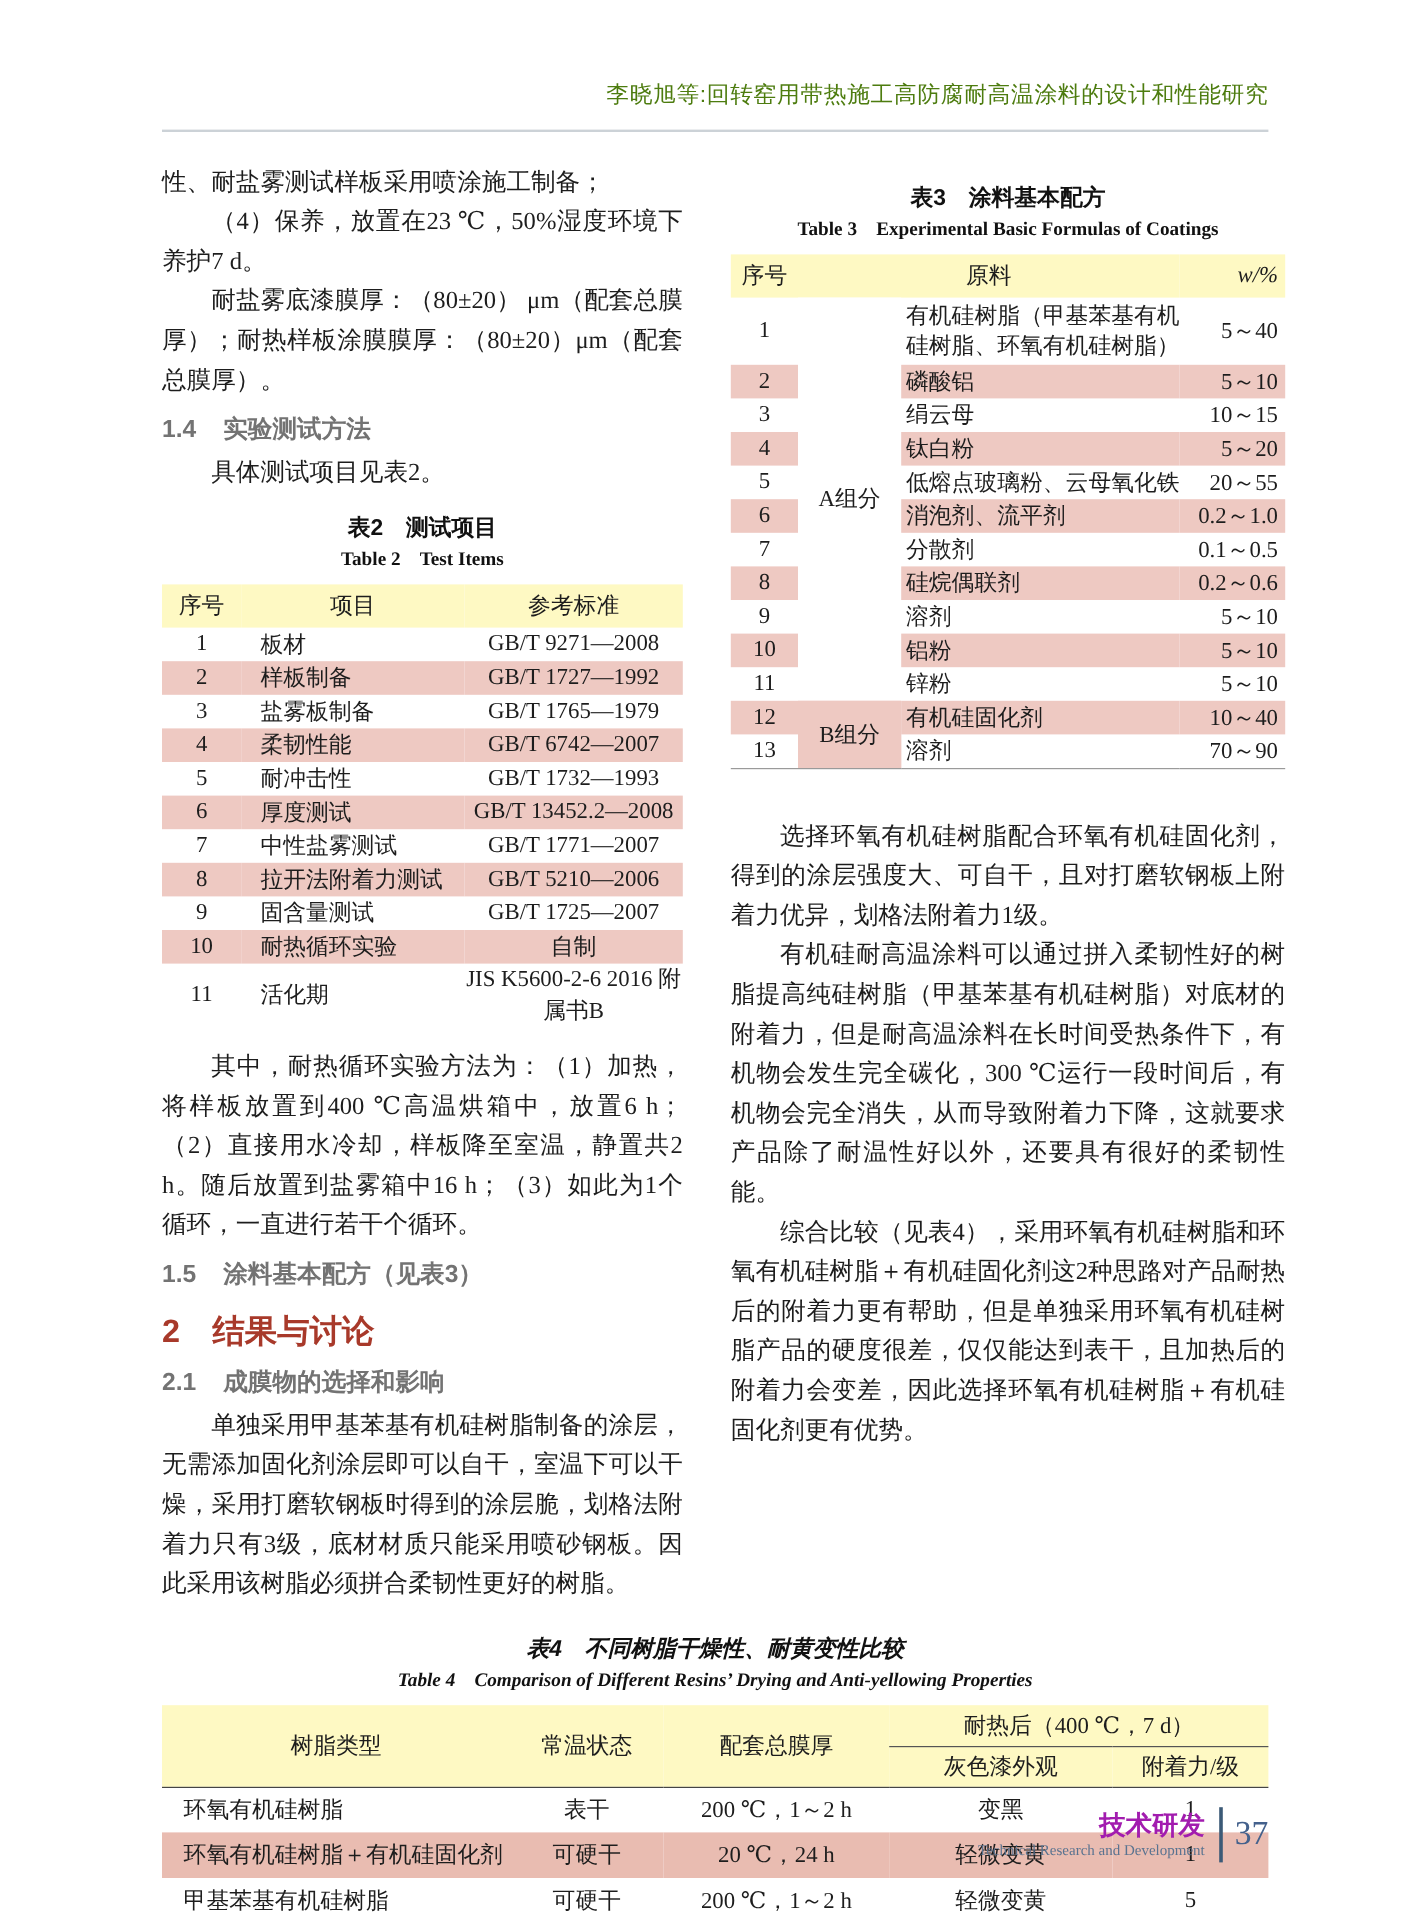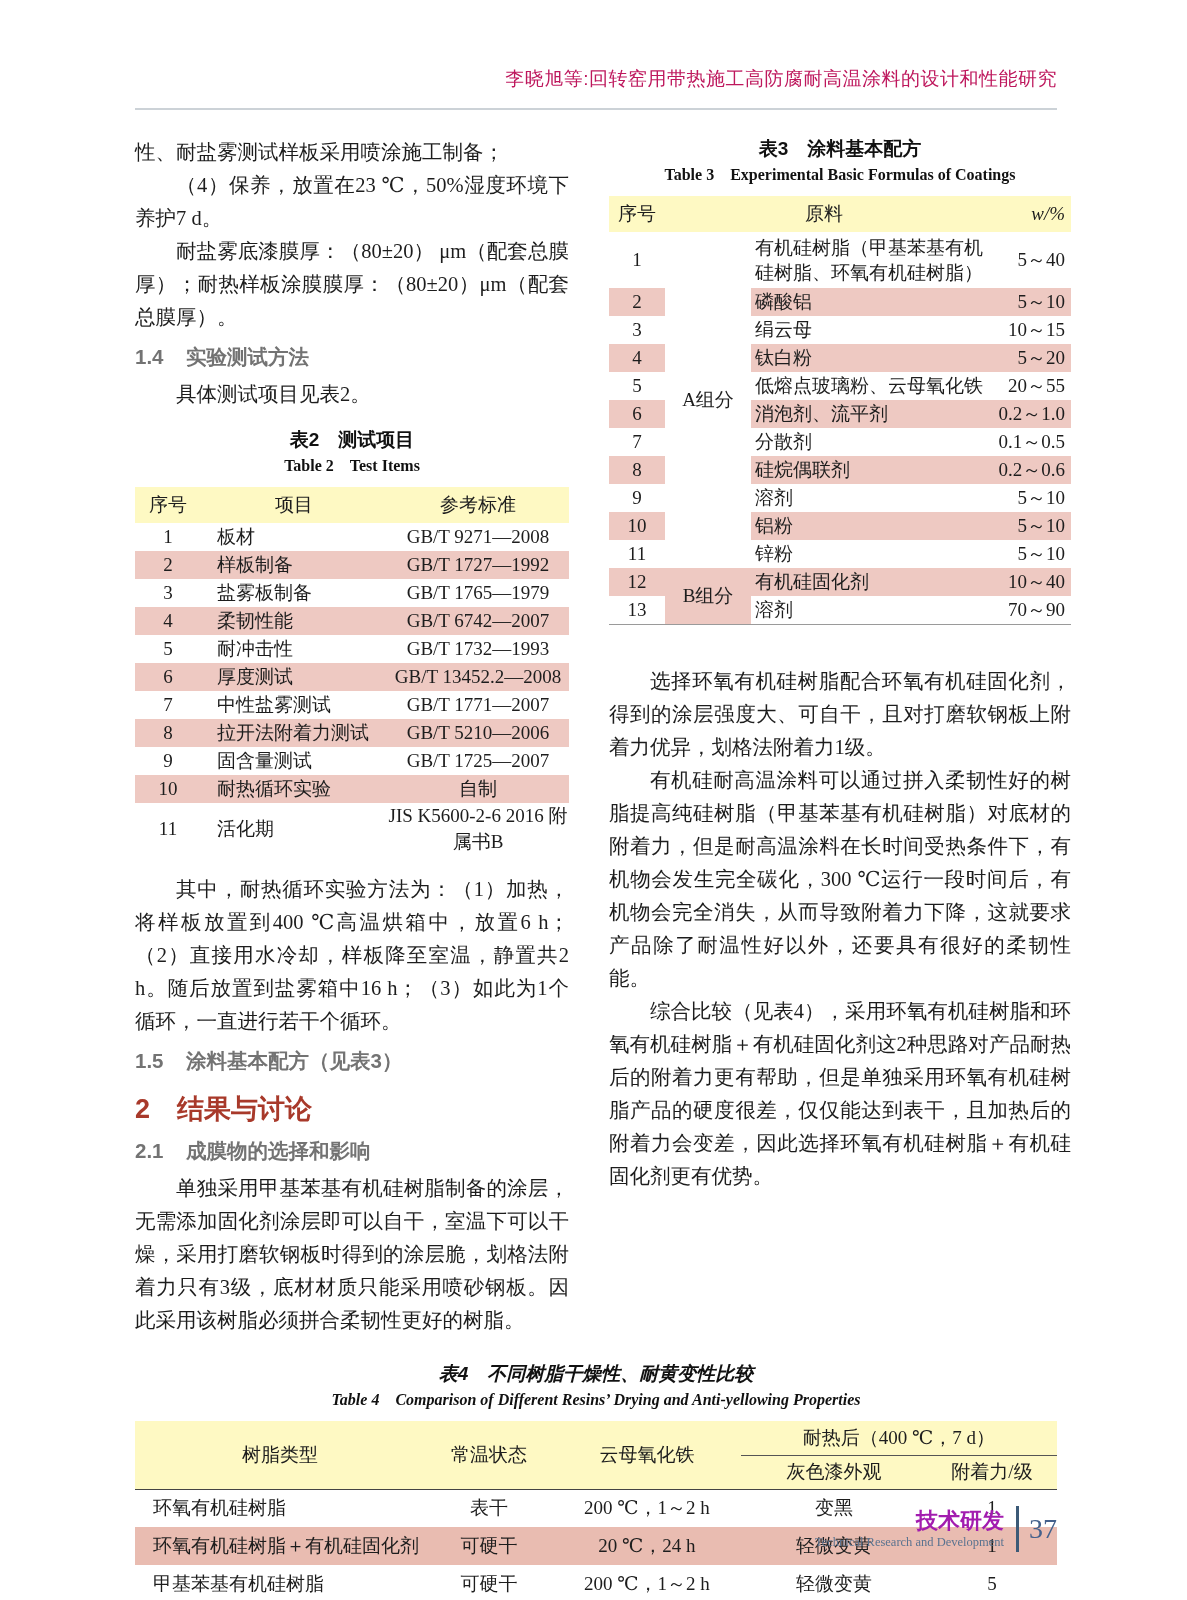--- a/index.html
+++ b/index.html
@@ -16,21 +16,21 @@
   }
   
   .running-header {
     text-align: right;
     padding-bottom: 16px;
     border-bottom: 2px solid #ccd2d7;
   }
   .running-title {
     font-family: "Liberation Sans", "DejaVu Sans", sans-serif;
     font-size: 19px;
-    color: #be185d;
+    color: #4d7c0f;
     letter-spacing: 0.5px;
   }
   
   .two-col { display: flex; gap: 40px; margin-top: 26px; }
   .col-left  { width: 434px; flex: none; }
   .col-right { width: 462px; flex: none; }
   
   .body-text {
     font-size: 20.5px;
     line-height: 33px;
@@ -235,21 +235,21 @@
           <span class="h-num">2</span><span>结果与讨论</span>
         </h2>
 
         <h3 class="sub-heading">
           <span class="h-num">2.1</span><span>成膜物的选择和影响</span>
         </h3>
         <p class="body-text">单独采用甲基苯基有机硅树脂制备的涂层，无需添加固化剂涂层即可以自干，室温下可以干燥，采用打磨软钢板时得到的涂层脆，划格法附着力只有3级，底材材质只能采用喷砂钢板。因此采用该树脂必须拼合柔韧性更好的树脂。</p>
       </section>
 
       <section class="col col-right">
-        <div class="table-caption" style="margin-top:0;">
+        <div class="table-caption" style="margin-top:16px;">
           <div class="cap-cn">表3　涂料基本配方</div>
           <div class="cap-en">Table 3　Experimental Basic Formulas of Coatings</div>
         </div>
 
         <table class="data-table table3">
           <thead>
             <tr>
               <th class="c-no">序号</th>
               <th colspan="2">原料</th>
               <th class="c-w">w/%</th>
@@ -336,21 +336,21 @@
       <div class="table-caption" style="margin-top:0;font-style:italic;">
         <div class="cap-cn">表4　不同树脂干燥性、耐黄变性比较</div>
         <div class="cap-en">Table 4　Comparison of Different Resins’ Drying and Anti-yellowing Properties</div>
       </div>
 
       <table class="data-table table4">
         <thead>
           <tr>
             <th class="t4-resin" rowspan="2">树脂类型</th>
             <th class="t4-room" rowspan="2">常温状态</th>
-            <th class="t4-dry" rowspan="2">云母氧化铁</th>
+            <th class="t4-dry" rowspan="2">配套总膜厚</th>
             <th class="span-head" colspan="2">耐热后（400 ℃，7 d）</th>
           </tr>
           <tr>
             <th class="t4-app">灰色漆外观</th>
             <th class="t4-adh">附着力/级</th>
           </tr>
         </thead>
         <tbody>
           <tr>
             <td class="t4-resin">环氧有机硅树脂</td>

